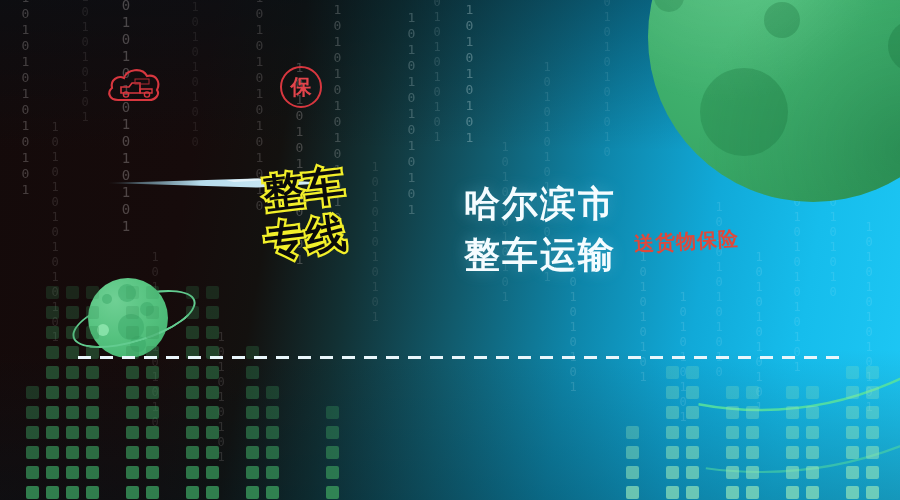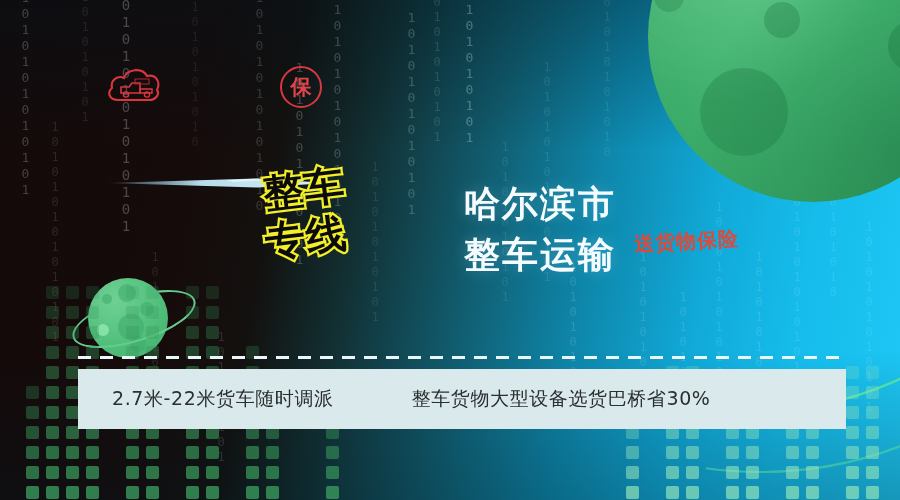--- a/index.html
+++ b/index.html
@@ -412,18 +412,14 @@
   </div>
 
   <div class="dest">
     <div>哈尔滨市</div>
     <div>整车运输</div>
   </div>
 
   <div class="insurance">送货物保险</div>
 
   <div class="dashline"></div>
-  <div class="bottom-bar">
-    <div class="bar-item a">2.7米-22米货车随时调派</div>
-    <div class="bar-item b">整车货物大型设备选货巴桥省30%</div>
-  </div>
 
 </div>
 
 </body></html>

